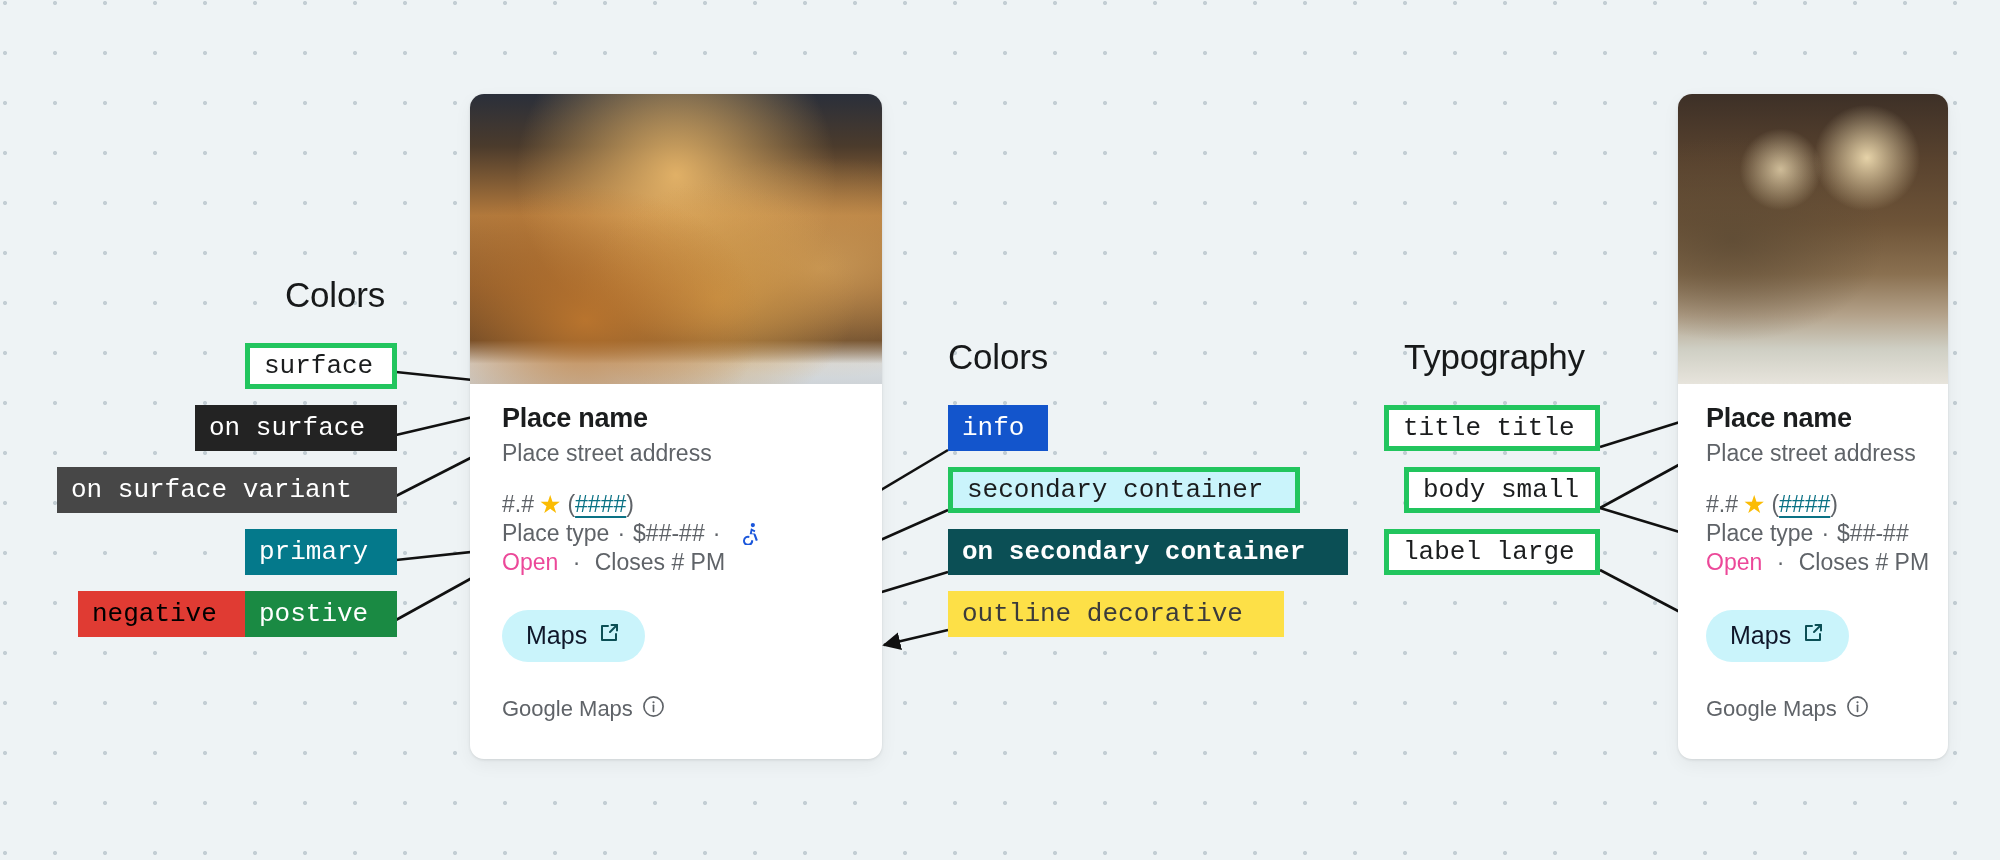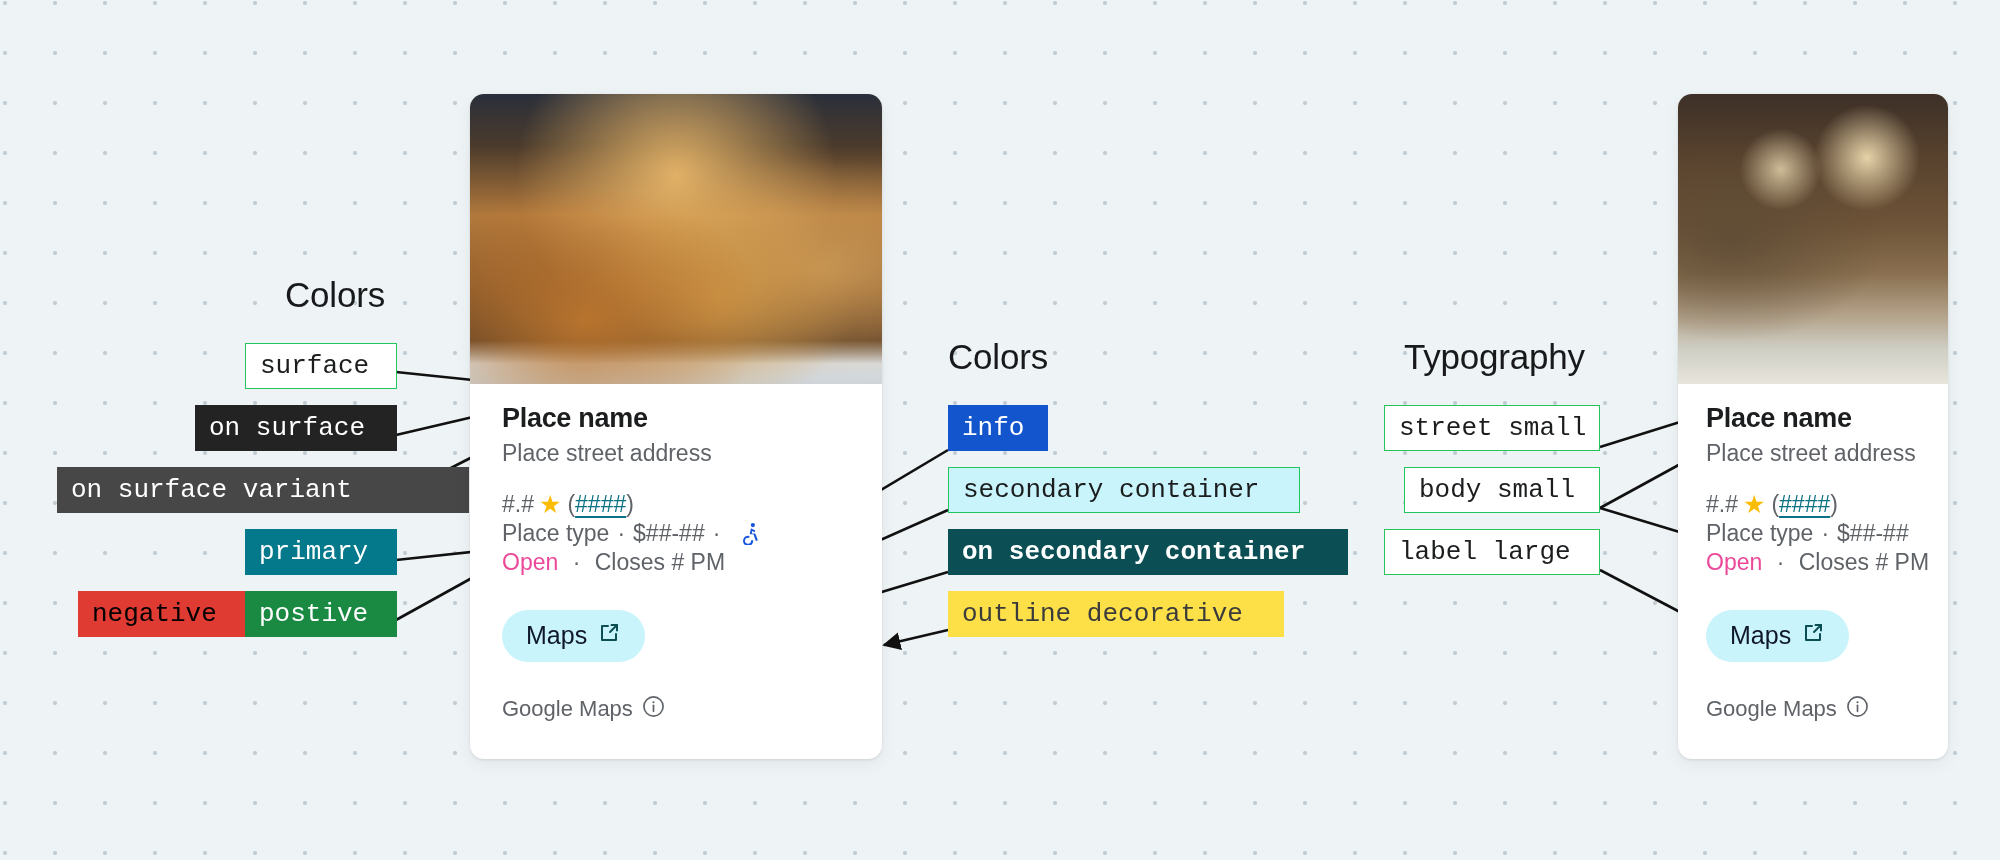--- a/index.html
+++ b/index.html
@@ -39,21 +39,21 @@
     font-family: "Liberation Mono", monospace;
     font-size: 26px;
     line-height: 1;
     display: flex;
     align-items: center;
     height: 46px;
     padding: 0 14px;
     white-space: nowrap;
     letter-spacing: 0px;
   }
-  .chip.bordered { border: 1px solid #22c55e; }
+  .chip.bordered { border: 5px solid #22c55e; }
 
   
   .card {
     background: #ffffff;
     border-radius: 14px;
     overflow: hidden;
     box-shadow: 0 1px 3px rgba(0,0,0,0.10), 0 6px 18px rgba(0,0,0,0.05);
   }
   .card-photo { width: 100%; height: 290px; position: relative; overflow: hidden; }
   .card-body { padding: 18px 32px 0 32px; }
@@ -191,21 +191,21 @@
 
 <div class="abs heading" style="left:285px; top:275px;">Colors</div>
 
 <div class="abs">
   <div class="chip bordered abs" style="left:245px; top:343px; width:152px; background:#ffffff; color:#1b1d1e;">
     <span>surface</span>
   </div>
   <div class="chip abs" style="left:195px; top:405px; width:202px; background:#232323; color:#ffffff;">
     <span>on surface</span>
   </div>
-  <div class="chip abs" style="left:57px; top:467px; width:412px; background:#474747; color:#ffffff;">
+  <div class="chip abs" style="left:57px; top:467px; width:340px; background:#474747; color:#ffffff;">
     <span>on surface variant</span>
   </div>
   <div class="chip abs" style="left:245px; top:529px; width:152px; background:#04798b; color:#ffffff;">
     <span>primary</span>
   </div>
   <div class="chip abs" style="left:78px; top:591px; width:167px; background:#e03b33; color:#000000;">
     <span>negative</span>
   </div>
   <div class="chip abs" style="left:245px; top:591px; width:152px; background:#1a8a43; color:#ffffff;">
     <span>postive</span>
@@ -285,21 +285,21 @@
   </div>
   <div class="chip abs" style="left:948px; top:591px; width:336px; background:#fde047; color:#3b3b3b;">
     <span>outline decorative</span>
   </div>
 </div>
 
 <div class="abs heading" style="left:1404px; top:337px;">Typography</div>
 
 <div class="abs">
   <div class="chip bordered abs" style="left:1384px; top:405px; width:216px; background:#ffffff; color:#1b1d1e;">
-    <span>street small</span>
+    <span>title title</span>
   </div>
   <div class="chip bordered abs" style="left:1404px; top:467px; width:196px; background:#ffffff; color:#1b1d1e;">
     <span>body small</span>
   </div>
   <div class="chip bordered abs" style="left:1384px; top:529px; width:216px; background:#ffffff; color:#1b1d1e;">
     <span>label large</span>
   </div>
 </div>
 
 <div class="abs card" style="left:1678px; top:94px; width:270px; height:665px;">

